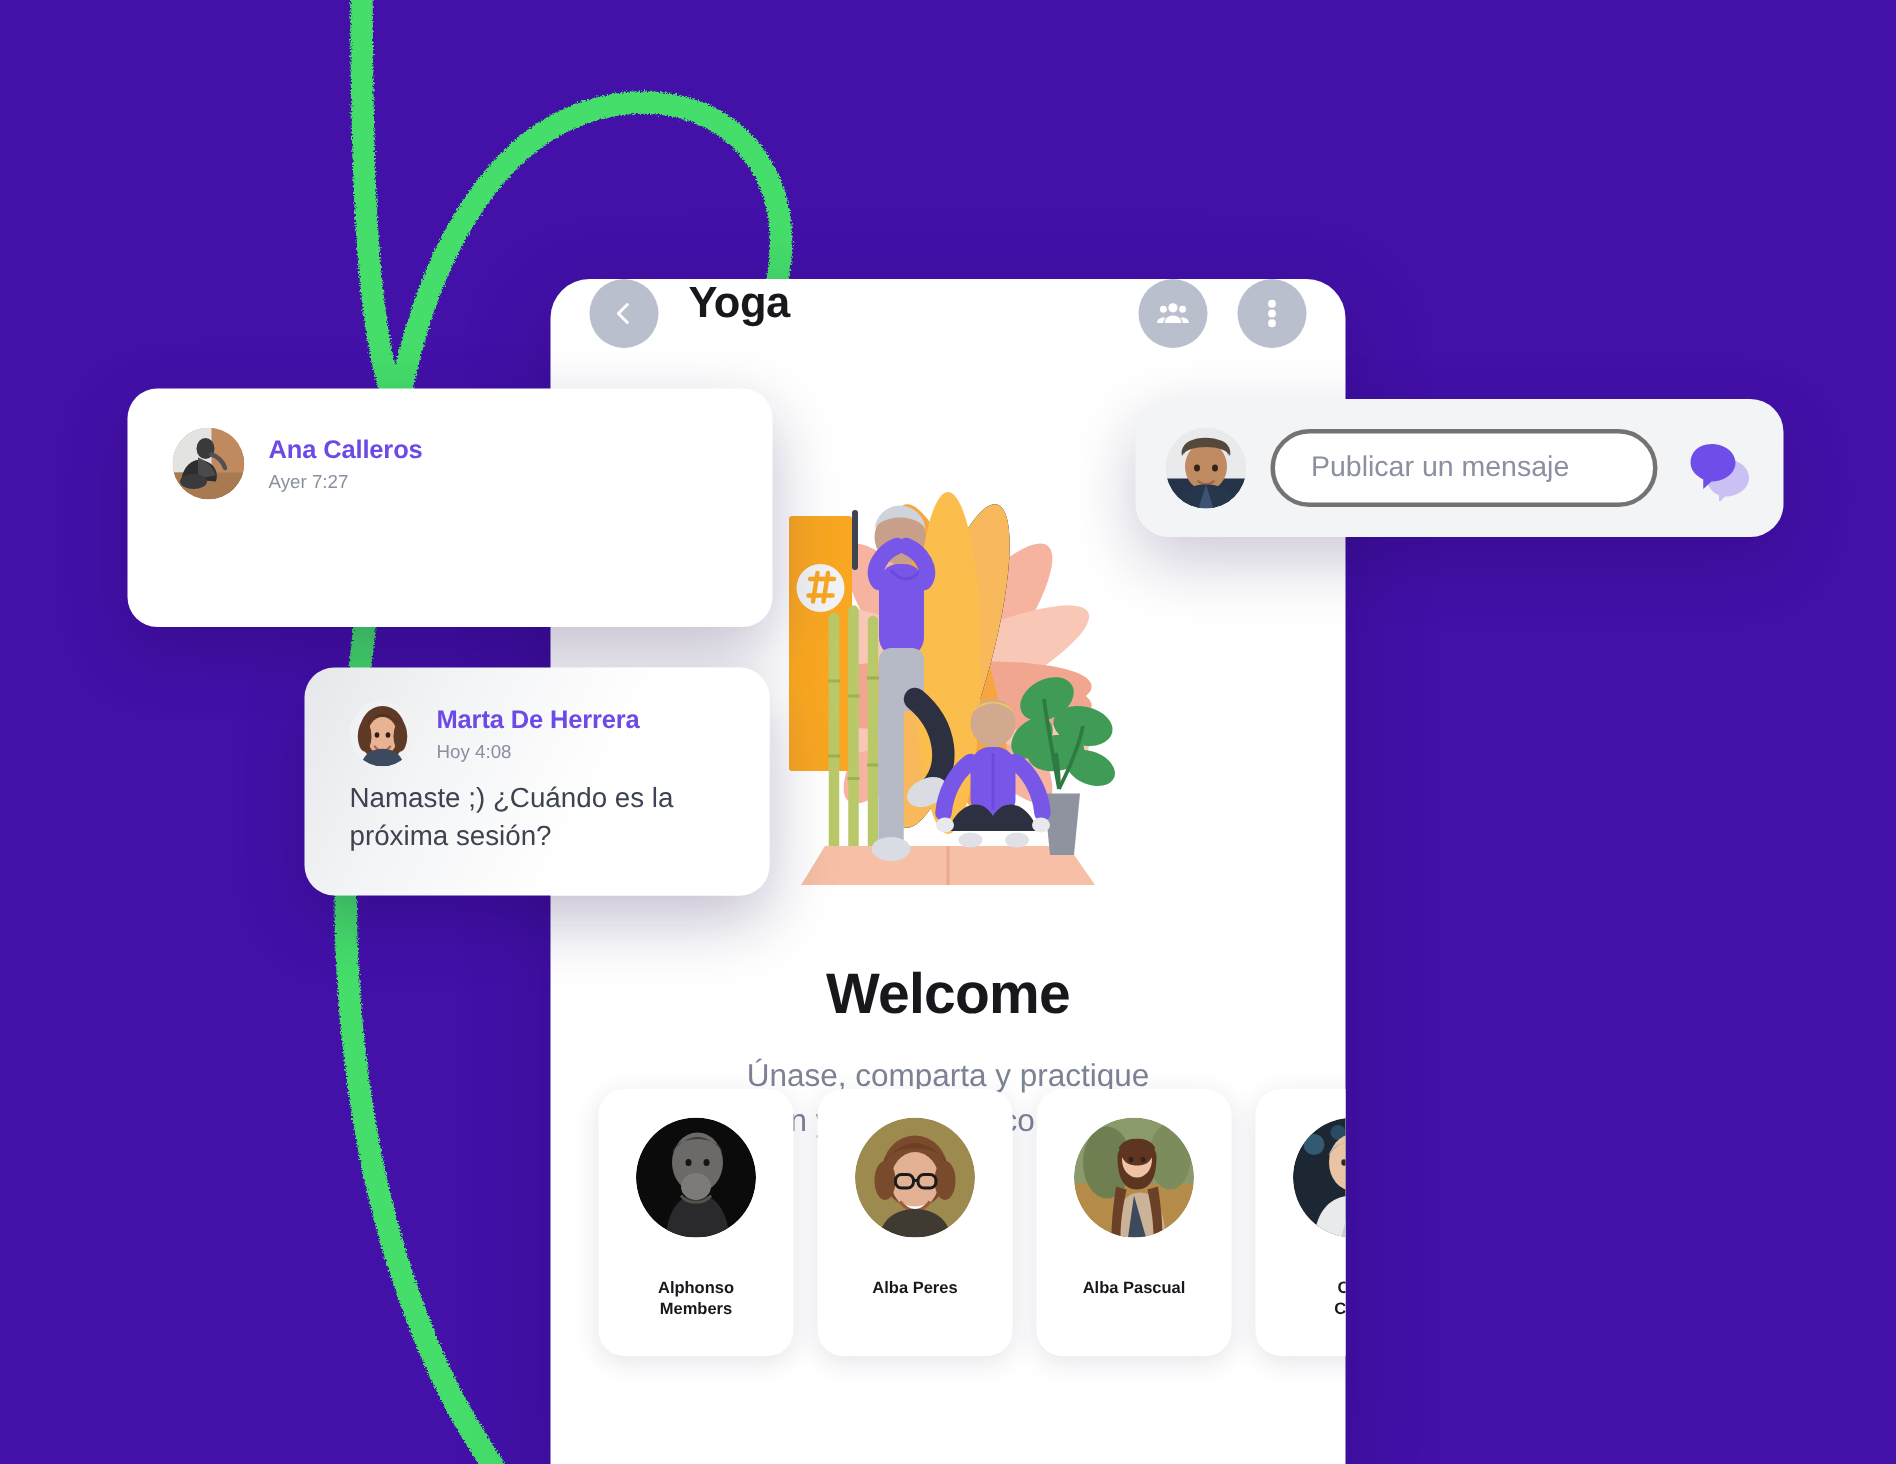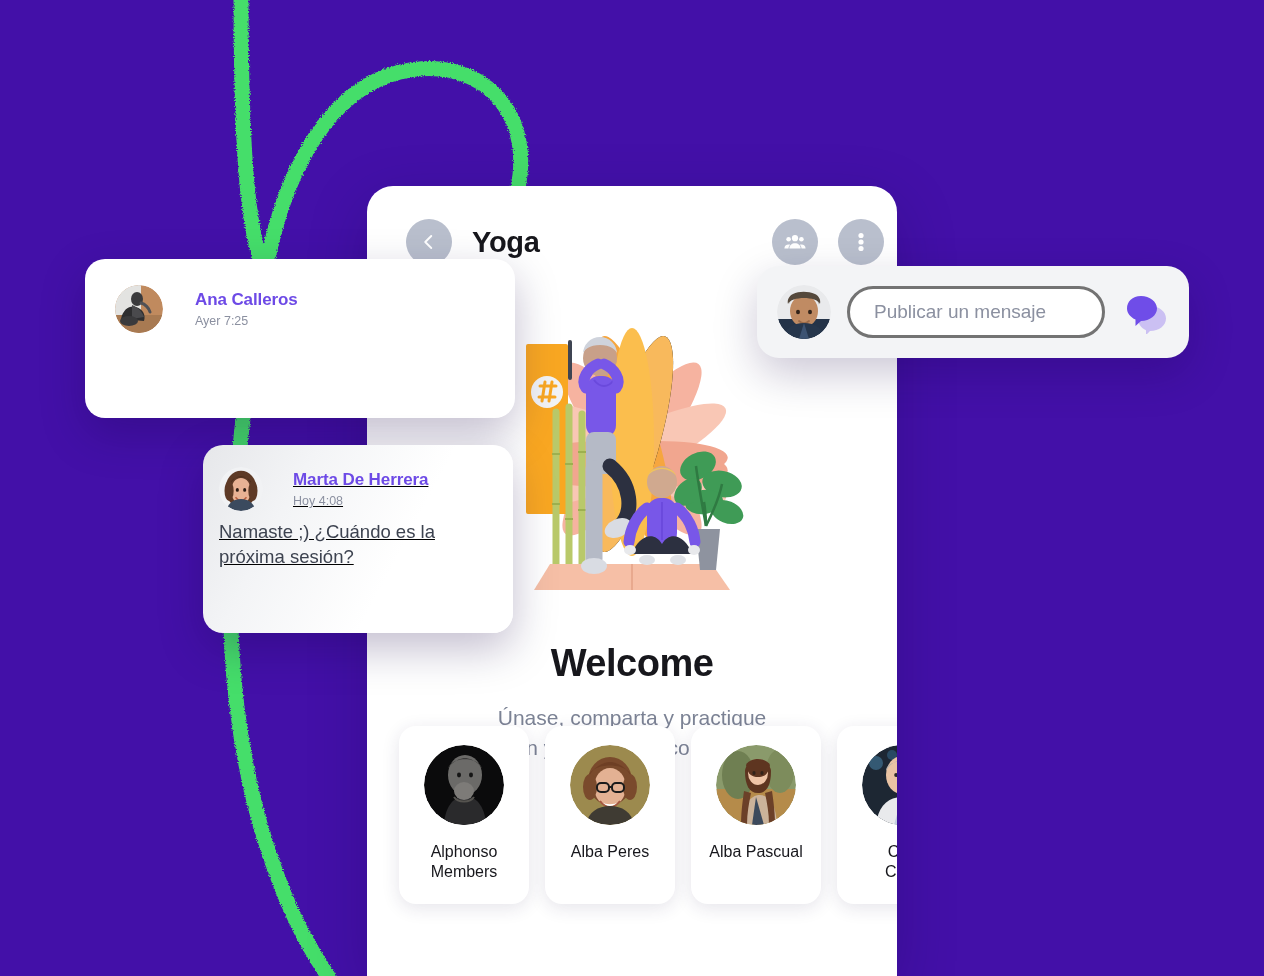--- a/index.html
+++ b/index.html
@@ -15,21 +15,21 @@
   .squiggle{position:absolute;left:0;top:0;width:1264px;height:976px;pointer-events:none;}
 
   
   .app-panel{
     position:absolute;left:367px;top:186px;width:530px;height:790px;
     background:#ffffff;border-radius:26px 26px 0 0;overflow:hidden;
     box-shadow:0 18px 60px rgba(20,0,60,.22);
   }
   .app-header{
     position:absolute;left:0;top:0;width:100%;height:112px;
-    display:flex;align-items:center;padding:0 26px;box-sizing:border-box;margin-left:13px;
+    display:flex;padding:0 26px;box-sizing:border-box;
   }
   .circ-btn{
     width:46px;height:46px;border-radius:50%;background:#b9bfcd;
     display:flex;align-items:center;justify-content:center;flex:0 0 auto;
     border:none;padding:0;cursor:pointer;
   }
   .app-title{
     font-size:29px;font-weight:bold;color:#17171c;margin-left:20px;letter-spacing:-.3px;
   }
   .hdr-spacer{flex:1 1 auto;}
@@ -61,37 +61,36 @@
     width:130px;height:178px;background:#fff;border-radius:17px;flex:0 0 auto;
     box-shadow:0 4px 18px rgba(40,30,80,.12);
     display:flex;flex-direction:column;align-items:center;padding-top:19px;box-sizing:border-box;
     cursor:pointer;
   }
   .member-av{
     width:80px;height:80px;border-radius:50%;overflow:hidden;flex:0 0 auto;
   }
   .member-av svg{display:block;width:80px;height:80px;}
   .member-name{
-    margin-top:17px;font-size:16px;font-weight:normal;color:#17171c;text-align:center;
+    margin-top:27px;font-size:11px;font-weight:bold;color:#17171c;text-align:center;
     line-height:1.28;width:110px;
   }
 
   
   .msg-card{
     position:absolute;border-radius:20px;background:#fff;
     box-shadow:0 16px 44px rgba(25,5,70,.26);
     box-sizing:border-box;
   }
   .msg-card.one{left:85px;top:259px;width:430px;height:159px;padding:26px 30px;}
   .msg-card.two{
-    left:203px;top:445px;width:310px;height:188px;padding:22px 16px;
+    left:203px;top:445px;width:310px;height:152px;padding:22px 30px;
     background:linear-gradient(118deg,#e6e7ea 0%,#f3f4f6 28%,#ffffff 62%,#ffffff 100%);
-    text-decoration:underline;
-  }
-  .msg-head{display:flex;align-items:center;gap:16px;}
+  }
+  .msg-head{display:flex;align-items:center;}
   .msg-av{width:48px;height:48px;border-radius:50%;overflow:hidden;flex:0 0 auto;}
   .msg-card.two .msg-av{width:44px;height:44px;}
   .msg-av svg{display:block;width:100%;height:100%;}
   .msg-meta{margin-left:16px;}
   .msg-card.two .msg-meta{margin-left:14px;}
   .msg-name{font-size:17px;font-weight:bold;color:#6d4ae6;line-height:1.15;letter-spacing:-.1px;}
   .msg-time{font-size:12.5px;color:#8b90a0;margin-top:5px;}
   .msg-body{
     margin-top:22px;font-size:19px;color:#3d4350;line-height:1.36;
   }
@@ -412,21 +411,21 @@
             <path d="M6 34c2-10 9-14 15-12 7 2 10 8 8 14z" fill="#2e2e30"></path>
             <ellipse cx="22" cy="14" rx="6" ry="7" fill="#3a3a3c"></ellipse>
             <path d="M17 20c5 2 10 6 12 12l-12 2z" fill="#4a4a4d"></path>
             <ellipse cx="14" cy="36" rx="9" ry="5" fill="#3a3a3c"></ellipse>
             <path d="M26 18c4 1 8 5 9 9" stroke="#515155" stroke-width="3" fill="none" stroke-linecap="round"></path>
           </g>
         </svg>
       </div>
       <div class="msg-meta">
         <div class="msg-name">Ana Calleros</div>
-        <div class="msg-time">Ayer 7:25</div>
+        <div class="msg-time">Ayer 7:27</div>
       </div>
     </div>
   </div>
 
   <div class="msg-card two">
     <div class="msg-head">
       <div class="msg-av">
         <svg viewBox="0 0 48 48">
           <defs>
               <clipPath id="a2">

